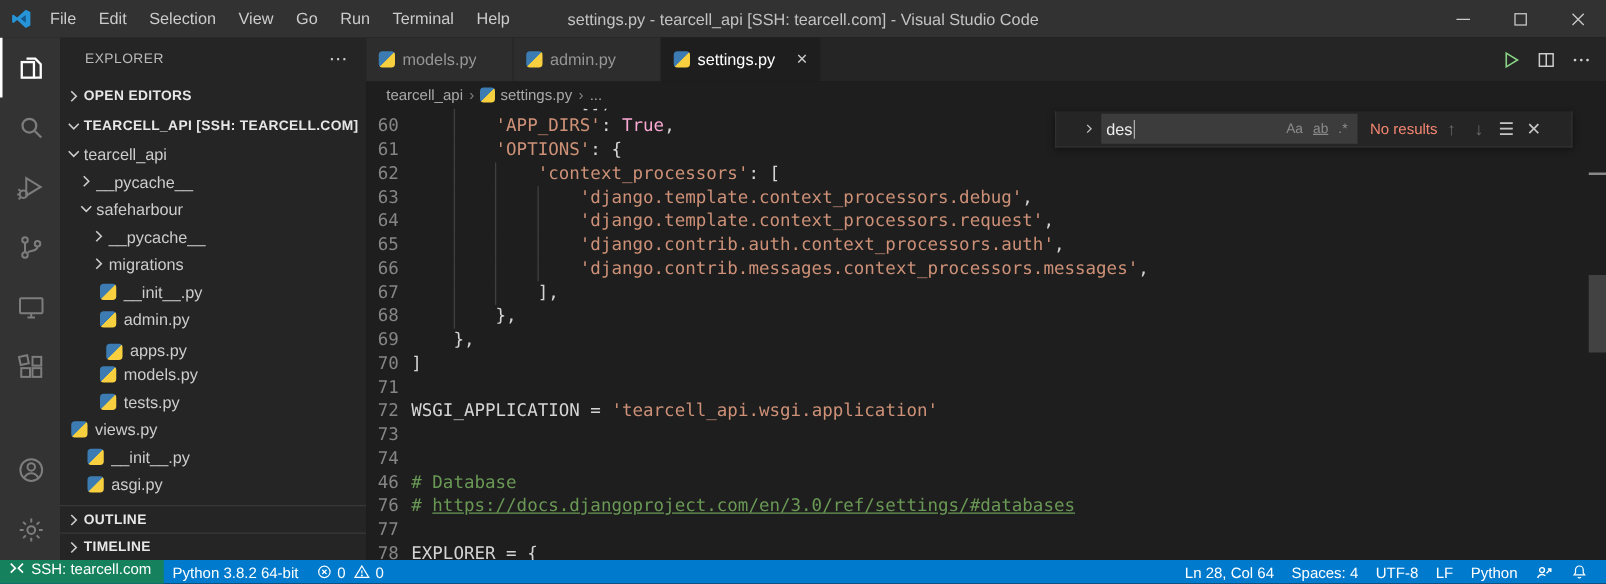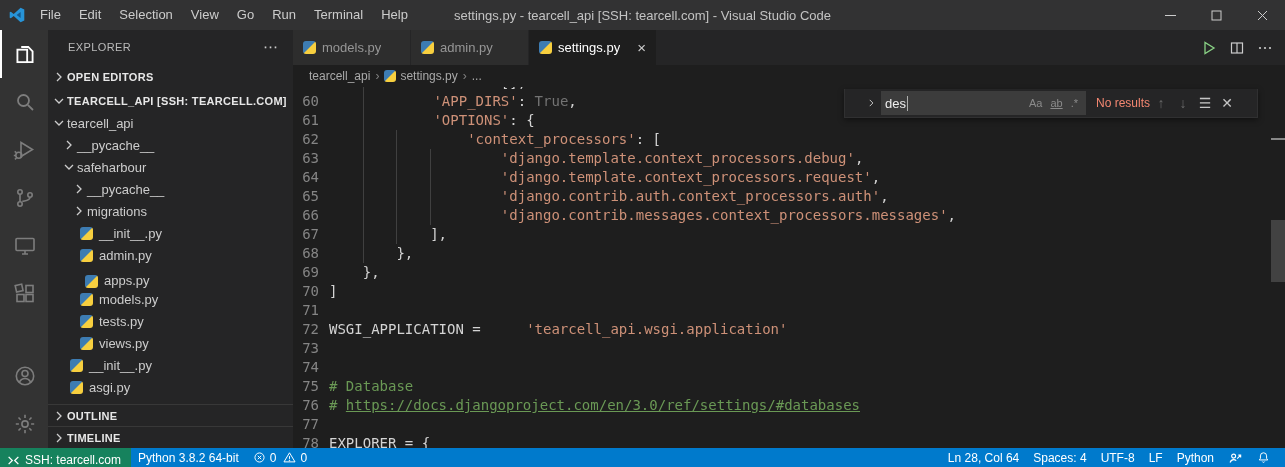--- a/index.html
+++ b/index.html
@@ -60,21 +60,21 @@
   .bc-sep { margin:0 5px; color:#808080; }
   .breadcrumb .pyicon { margin-right:4px; width:12px; height:12px; }
 
   .codearea { position:absolute; left:0; right:14px; top:57px; bottom:0; overflow:hidden;
     font-family:"DejaVu Sans Mono", monospace; font-size:14px; line-height:19px; }
   .clip { height:5px; overflow:hidden; }
   .cline { display:flex; height:19px; position:relative; white-space:pre; }
   .ln { width:26px; flex:none; text-align:right; color:#858585; }
   .ltext { padding-left:10px; white-space:pre; }
   .guide { position:absolute; top:0; bottom:0; width:1px; background:#404040; }
-  .tk-d { color:#d4d4d4; } .tk-s { color:#ce9178;margin-left:37px; } .tk-k { color:#737373; }
+  .tk-d { color:#d4d4d4; } .tk-s { color:#ce9178; } .tk-k { color:#f9a8d4; }
   .tk-c { color:#6a9955; } .tk-l { color:#6a9955; text-decoration:underline; }
 
   
   .findwidget { position:absolute; top:59px; right:27px; width:414px; height:29px; z-index:5;
     background:#252526; border:1px solid #303031; border-top:none; display:flex; align-items:center;
     padding:0 19px; box-shadow:0 2px 6px rgba(0,0,0,.45); font-size:13px; }
   .fw-chev { width:14px; color:#c5c5c5; display:flex; justify-content:center; flex:none; }
   .fw-input { width:205px; height:24px; background:#3c3c3c; color:#eeeeee; margin-left:3px;
     display:flex; align-items:center; padding:0 4px; flex:none; }
   .fw-query { white-space:pre; }
@@ -88,21 +88,21 @@
   .fw-right { margin-left:auto; display:flex; align-items:center; }
 
   
   .vscroll { position:absolute; right:0; top:57px; bottom:0; width:14px; }
   .ov-mark { position:absolute; left:0; width:14px; height:2px; top:51px; background:#888888; }
   .thumb { position:absolute; left:0; width:14px; top:133px; height:62px; background:rgba(121,121,121,.4); }
 
   
   .statusbar { height:19px; flex:none; background:#007acc; color:#ffffff; display:flex;
     align-items:center; font-size:12px; }
-  .sb-remote { background:#16825d; height:19px; display:flex; align-items:flex-end;
+  .sb-remote { background:#16825d; height:19px; display:flex; align-items:flex-start;
     padding:0 10px 0 7px; gap:5px; flex:none; }
   .sb-item { display:flex; align-items:center; padding:0 7px; gap:4px; height:19px; white-space:nowrap; }
   .sb-right { margin-left:auto; display:flex; align-items:center; padding-right:8px; }
 </style>
 </head>
 <body>
 
 <div class="app">
 
   <div class="titlebar">
@@ -282,21 +282,21 @@
           <div class="tree-row" style="padding-left: 23px;">
             <span class="file-pad"></span>
             <span class="pyicon"></span>
             <span>models.py</span>
           </div>
           <div class="tree-row" style="padding-left: 23px;">
             <span class="file-pad"></span>
             <span class="pyicon"></span>
             <span>tests.py</span>
           </div>
-          <div class="tree-row" style="padding-left: 23px; text-align: center;">
+          <div class="tree-row" style=" text-align: center;">
             <span class="file-pad"></span>
             <span class="pyicon"></span>
             <span>views.py</span>
           </div>
           <div class="tree-row" style="padding-left: 13px;">
             <span class="file-pad"></span>
             <span class="pyicon"></span>
             <span>__init__.py</span>
           </div>
           <div class="tree-row" style="padding-left: 13px;">
@@ -383,21 +383,21 @@
           <div class="cline"><span class="guide" style="left: 69.72px;"></span><span class="guide" style="left: 103.44px;"></span><span class="guide" style="left: 137.16px;"></span><span class="ln">65</span><span class="ltext"><span class="tk-d">                </span><span class="tk-s">'django.contrib.auth.context_processors.auth'</span><span class="tk-d">,</span></span></div>
           <div class="cline"><span class="guide" style="left: 69.72px;"></span><span class="guide" style="left: 103.44px;"></span><span class="guide" style="left: 137.16px;"></span><span class="ln">66</span><span class="ltext"><span class="tk-d">                </span><span class="tk-s">'django.contrib.messages.context_processors.messages'</span><span class="tk-d">,</span></span></div>
           <div class="cline"><span class="guide" style="left: 69.72px;"></span><span class="guide" style="left: 103.44px;"></span><span class="ln">67</span><span class="ltext"><span class="tk-d">            ],</span></span></div>
           <div class="cline"><span class="guide" style="left: 69.72px;"></span><span class="ln">68</span><span class="ltext"><span class="tk-d">        },</span></span></div>
           <div class="cline"><span class="ln">69</span><span class="ltext"><span class="tk-d">    },</span></span></div>
           <div class="cline"><span class="ln">70</span><span class="ltext"><span class="tk-d">]</span></span></div>
           <div class="cline"><span class="ln">71</span><span class="ltext"></span></div>
           <div class="cline"><span class="ln">72</span><span class="ltext"><span class="tk-d">WSGI_APPLICATION = </span><span class="tk-s">'tearcell_api.wsgi.application'</span></span></div>
           <div class="cline"><span class="ln">73</span><span class="ltext"></span></div>
           <div class="cline"><span class="ln">74</span><span class="ltext"></span></div>
-          <div class="cline"><span class="ln">75</span><span class="ltext"><span class="tk-c"># Database</span></span></div>
+          <div class="cline"><span class="ln">46</span><span class="ltext"><span class="tk-c"># Database</span></span></div>
           <div class="cline"><span class="ln">76</span><span class="ltext"><span class="tk-c"># </span><span class="tk-l">https://docs.djangoproject.com/en/3.0/ref/settings/#databases</span></span></div>
           <div class="cline"><span class="ln">77</span><span class="ltext"></span></div>
           <div class="cline"><span class="ln">78</span><span class="ltext"><span class="tk-d">EXPLORER = {</span></span></div>
         </div>
 
       <div class="findwidget">
         <span class="fw-chev">
             <svg width="10" height="10" viewBox="0 0 16 16">
               <path d="M6 3l5 5-5 5" fill="none" stroke="currentColor" stroke-width="1.6"></path>
             </svg>

